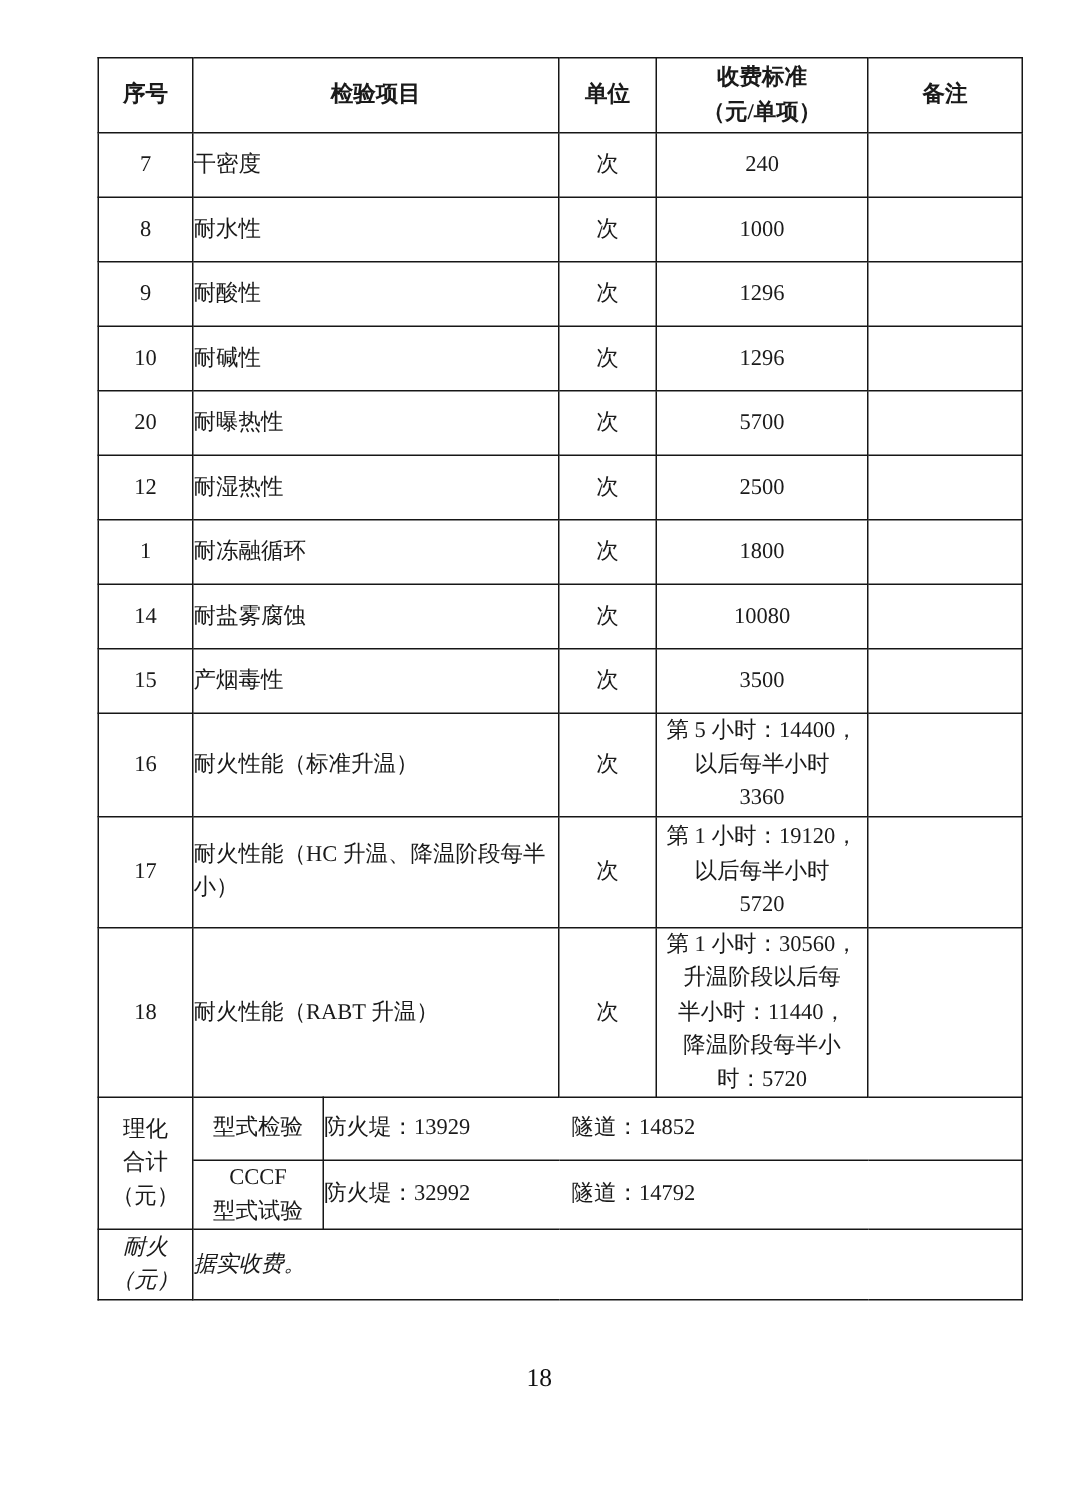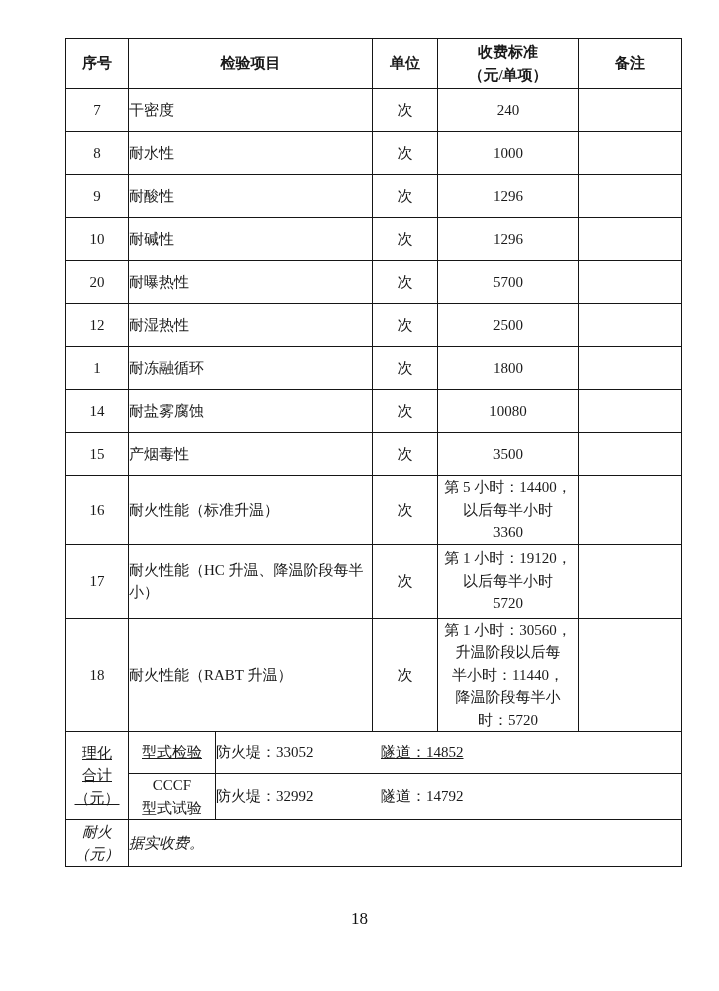--- a/index.html
+++ b/index.html
@@ -27,21 +27,21 @@
   .c-center{text-align:center;}
   .c-item{text-align:left;padding-left:12px;padding-right:8px;}
   .c-fee{text-align:center;white-space:pre-line;padding:2px 4px;}
   .pre{white-space:pre-line;}
   .bold{font-weight:bold;}
   .h-head{height:50px;}
   .h-std{height:43px;}
   .h-16{height:66px;}
   .h-17{height:74px;}
   .h-18{height:100px;}
-  .h-s1{height:42px;text-decoration:underline;}
+  .h-s1{height:42px;}
   .h-s2{height:45px;}
   .h-s3{height:47px;font-style:italic;}
   .sum-content{text-align:left;padding-left:12px;}
   .sum-first{display:inline-block;min-width:165px;}
   .page-number{
     width:719px;
     text-align:center;
     margin-top:42px;
     font-size:17px;
     color:#111;
@@ -173,21 +173,21 @@
 时：5720</td>
     <td></td>
   </tr>
 
   <tr class="h-s1">
     <td class="c-center pre" rowspan="2">理化
 合计
 （元）</td>
     <td class="c-center">型式检验</td>
     <td class="sum-content" colspan="4">
-      <span class="sum-first">防火堤：33052</span><span>隧道：14852</span>
+      <span class="sum-first">防火堤：13929</span><span>隧道：14852</span>
     </td>
   </tr>
 
   <tr class="h-s2">
     <td class="c-center pre">CCCF
 型式试验</td>
     <td class="sum-content" colspan="4">
       <span class="sum-first">防火堤：32992</span><span>隧道：14792</span>
     </td>
   </tr>

